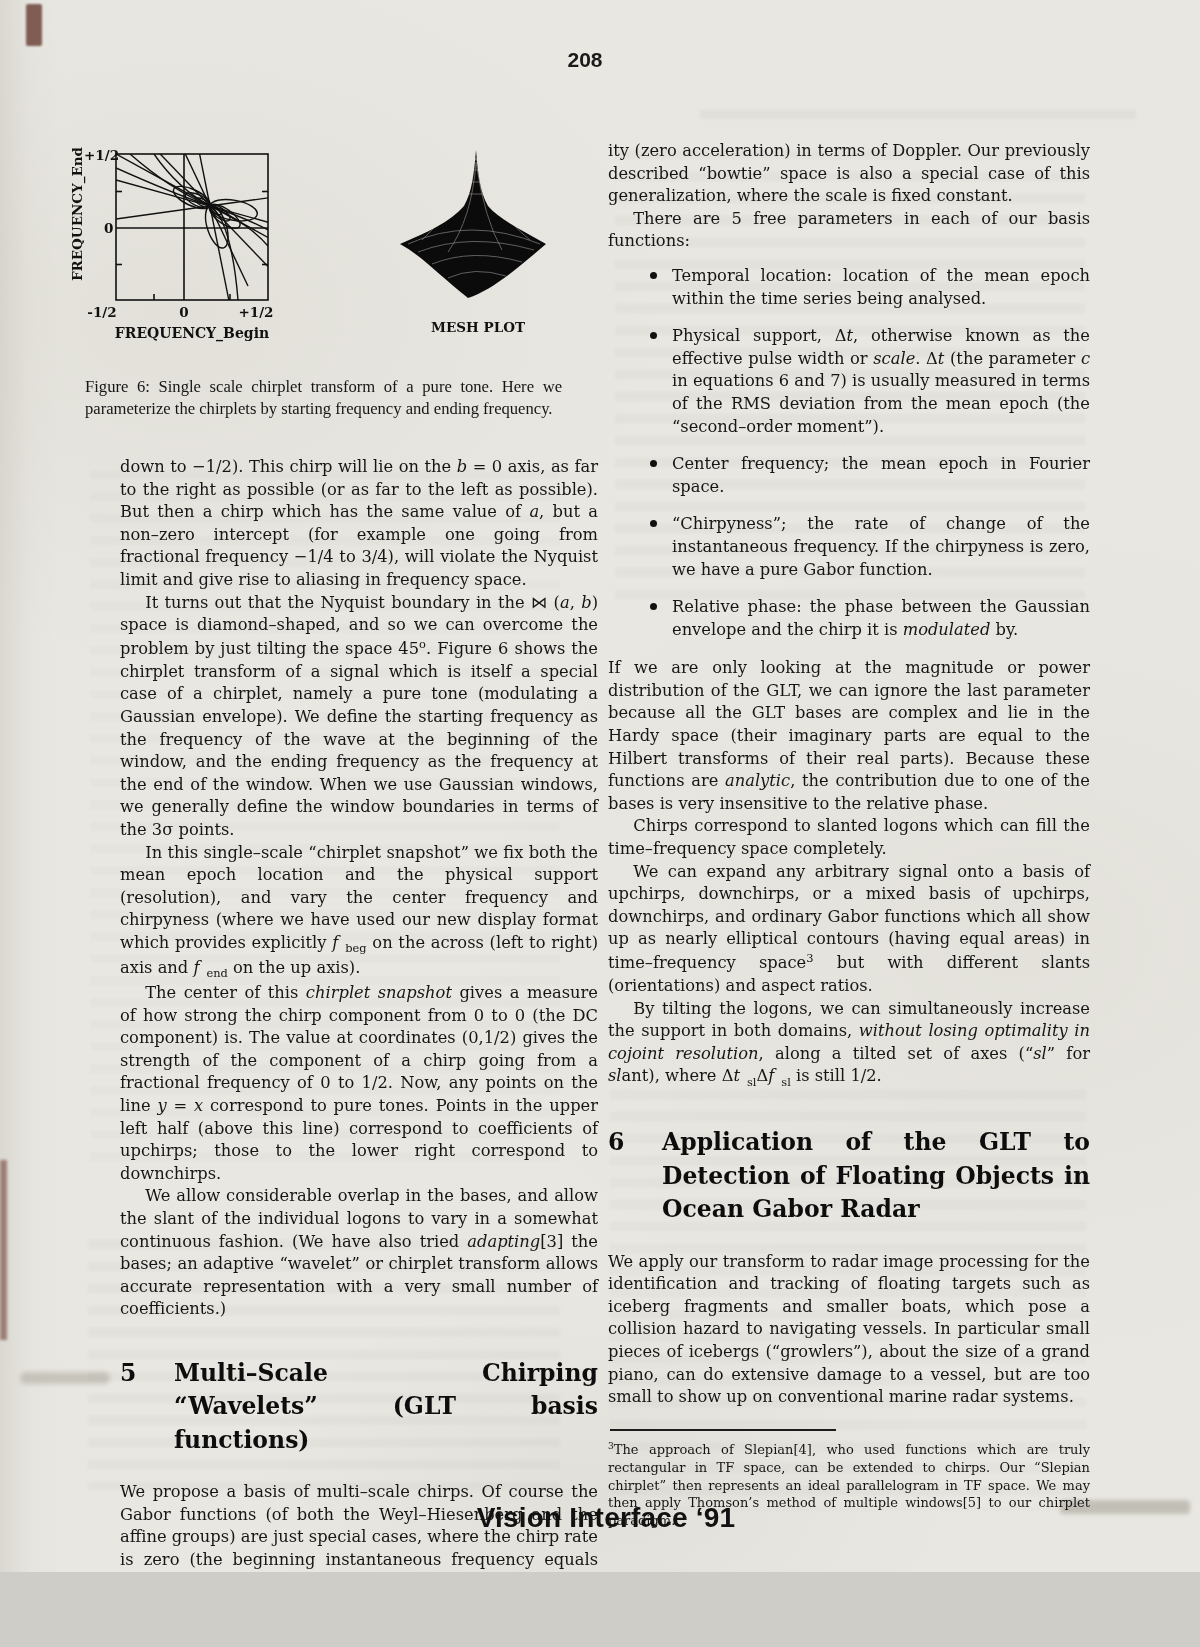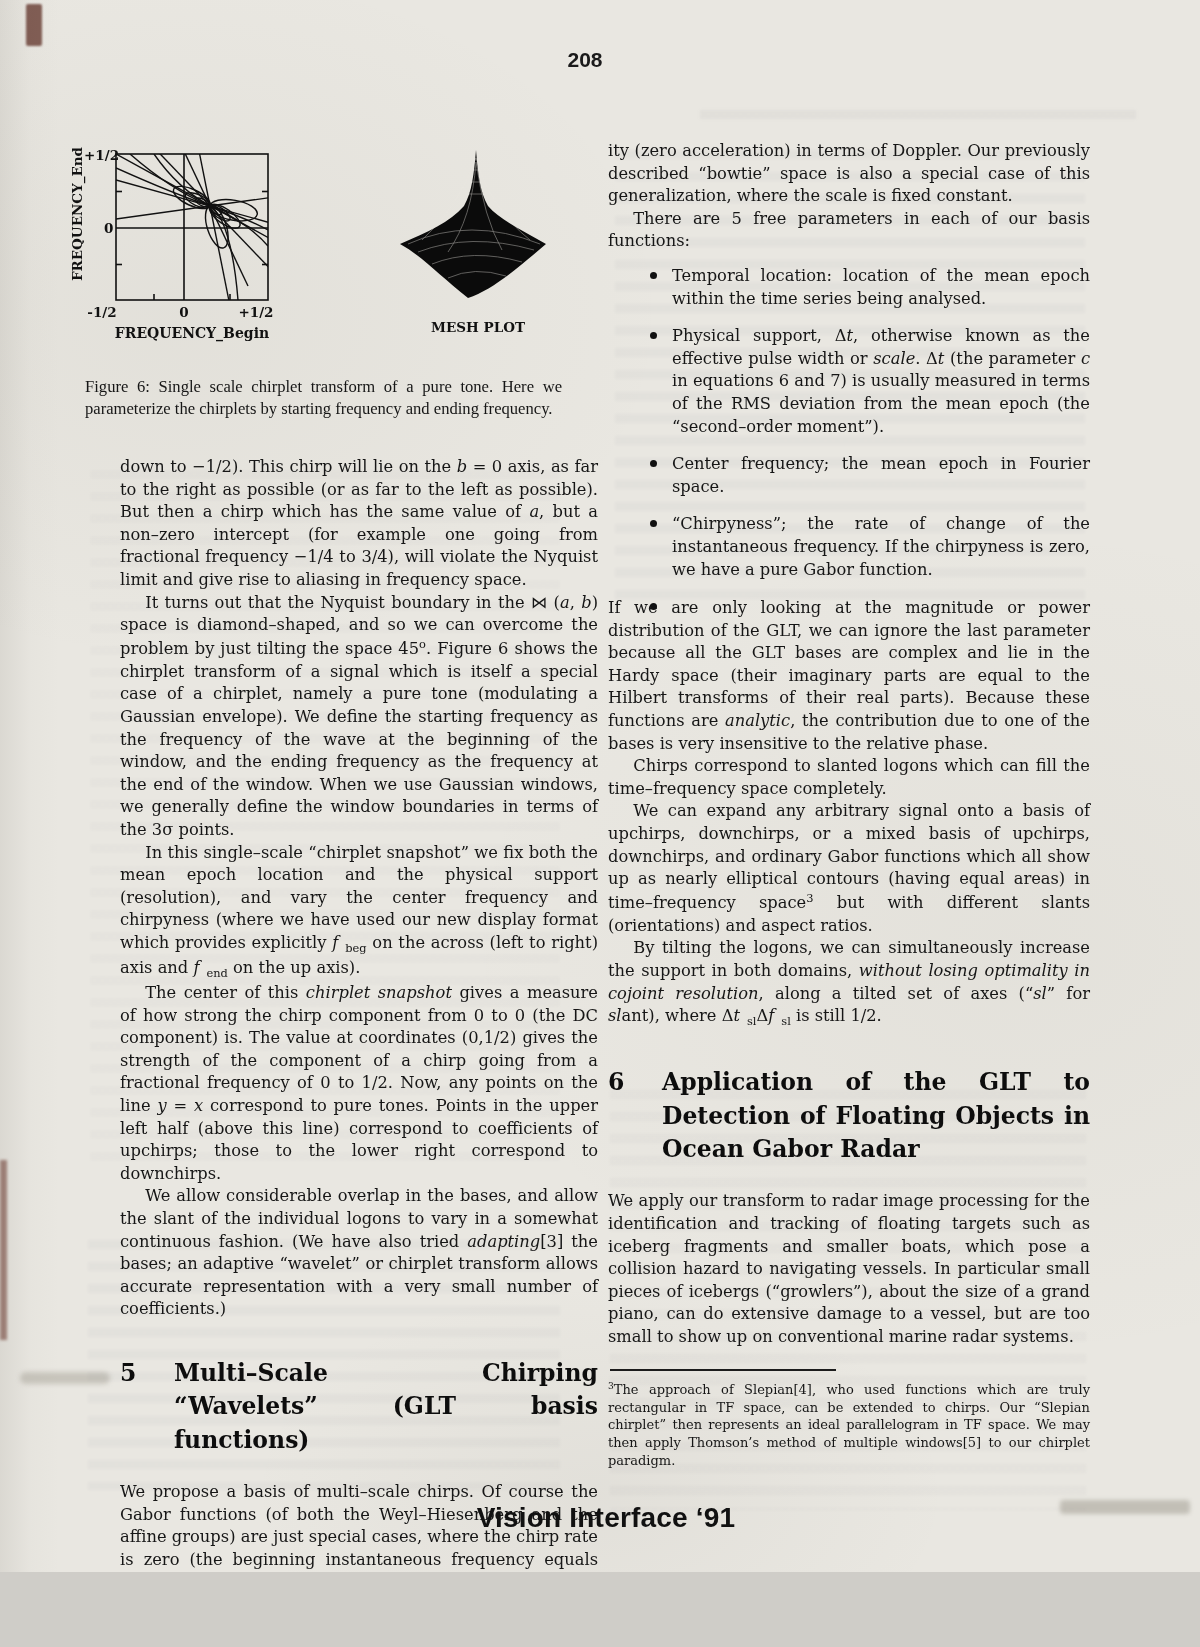--- a/index.html
+++ b/index.html
@@ -159,21 +159,21 @@
   </div>
 
   <div class="col col-right">
     <p class="noindent">ity (zero acceleration) in terms of Doppler.  Our previously described “bowtie” space is also a special case of this generalization, where the scale is fixed constant.</p>
     <p>There are 5 free parameters in each of our basis functions:</p>
     <ul>
       <li><span class="blt"></span><span>Temporal location:  location of the mean epoch within the time series being analysed.</span></li>
       <li><span class="blt"></span><span>Physical support, Δ<i>t</i>, otherwise known as the effective pulse width or <i>scale</i>.  Δ<i>t</i> (the parameter <i>c</i> in equations 6 and 7) is usually measured in terms of the RMS deviation from the mean epoch (the “second–order moment”).</span></li>
       <li><span class="blt"></span><span>Center frequency; the mean epoch in Fourier space.</span></li>
       <li><span class="blt"></span><span>“Chirpyness”; the rate of change of the instantaneous frequency.  If the chirpyness is zero, we have a pure Gabor function.</span></li>
-      <li><span class="blt"></span></li>
+      <li><span class="blt"></span><span>Relative phase:  the phase between the Gaussian envelope and the chirp it is <i>modulated</i> by.</span></li>
     </ul>
     <p class="noindent">If we are only looking at the magnitude or power distribution of the GLT, we can ignore the last parameter because all the GLT bases are complex and lie in the Hardy space (their imaginary parts are equal to the Hilbert transforms of their real parts).  Because these functions are <i>analytic</i>, the contribution due to one of the bases is very insensitive to the relative phase.</p>
     <p>Chirps correspond to slanted logons which can fill the time–frequency space completely.</p>
     <p>We can expand any arbitrary signal onto a basis of upchirps, downchirps, or a mixed basis of upchirps, downchirps, and ordinary Gabor functions which all show up as nearly elliptical contours (having equal areas) in time–frequency space<sup>3</sup> but with different slants (orientations) and aspect ratios.</p>
     <p>By tilting the logons, we can simultaneously increase the support in both domains, <i>without losing optimality in cojoint resolution</i>, along a tilted set of axes (“<i>sl</i>” for <i>sl</i>ant), where Δ<i>t</i><sub>sl</sub>Δ<i>f</i><sub>sl</sub> is still 1/2.</p>
     <div class="section-heading">
       <span class="num">6</span>
       <span class="title">Application of the GLT to Detection of Floating Objects in Ocean Gabor Radar</span>
     </div>
     <p class="noindent">We apply our transform to radar image processing for the identification and tracking of floating targets such as iceberg fragments and smaller boats, which pose a collision hazard to navigating vessels.  In particular small pieces of icebergs (“growlers”), about the size of a grand piano, can do extensive damage to a vessel, but are too small to show up on conventional marine radar systems.</p>

